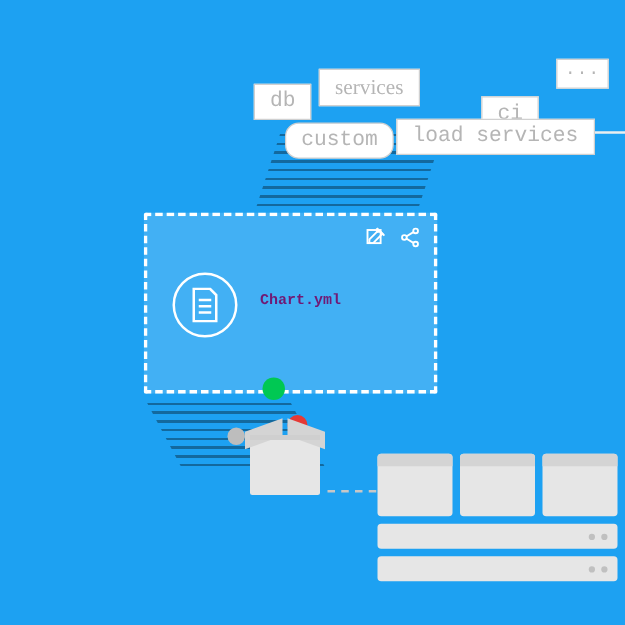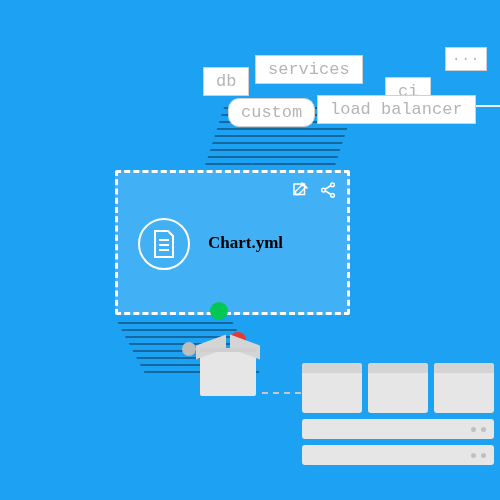--- a/index.html
+++ b/index.html
@@ -22,21 +22,21 @@
   .tag {
     position: absolute;
     background: #fff;
     border: 1px solid #d0d0d0;
     padding: 4px 12px;
     font-size: 17px;
     color: #b5b5b5;
     white-space: nowrap;
   }
   .tag.db { top: 12px; left: 3px; }
-  .tag.services { top: 0px; left: 55px; }
+  .tag.services { top: 0px; left: 55px; font-family: Liberation Serif, serif; }
   .tag.ci { top: 22px; left: 185px; }
   .tag.custom { top: 43px; left: 28px; border-radius: 11px; }
   .tag.loadbalancer { top: 40px; left: 117px; }
   .tag.ellipsis { top: -8px; left: 245px; padding: 0px 6px 6px 6px; font-size: 14px; letter-spacing: 1px; }
 
   
   .hatch-top {
     position: absolute;
     top: 105px;
     left: 215px;
@@ -82,24 +82,23 @@
     border-radius: 50%;
     display: flex;
     align-items: center;
     justify-content: center;
   }
   .chart-card .doc-icon svg { width: 24px; height: 28px; }
   .chart-title {
     position: absolute;
     top: 60px;
     left: 90px;
-    color: #000000;
+    color: #701a75;
     font-weight: bold;
-    font-size: 17px;
-    font-family: Liberation Serif, serif;
+    font-size: 12px;
   }
   .card-actions {
     position: absolute;
     top: 8px;
     right: 10px;
     display: flex;
     gap: 10px;
   }
   .card-actions svg { width: 18px; height: 18px; }
 
@@ -215,21 +214,21 @@
 <body>
 
 <div class="hatch-top"></div>
 <div class="topline"></div>
 
 <div class="tags-cluster">
   <div class="tag services">services</div>
   <div class="tag ci">ci</div>
   <div class="tag ellipsis">...</div>
   <div class="tag db">db</div>
-  <div class="tag loadbalancer">load balancer</div>
+  <div class="tag loadbalancer">load services</div>
   <div class="tag custom">custom</div>
 </div>
 
 <div class="chart-card">
   <div class="card-actions">
     <span>
       <svg viewBox="0 0 24 24" fill="none" stroke="#fff" stroke-width="2">
         <rect x="4" y="4" width="14" height="14"></rect>
         <path d="M14 2 L22 10 M14 2 L14 6 L18 6" fill="none"></path>
         <path d="M16 4 L20 8 L10 18 L6 18 L6 14 Z" fill="none"></path>

